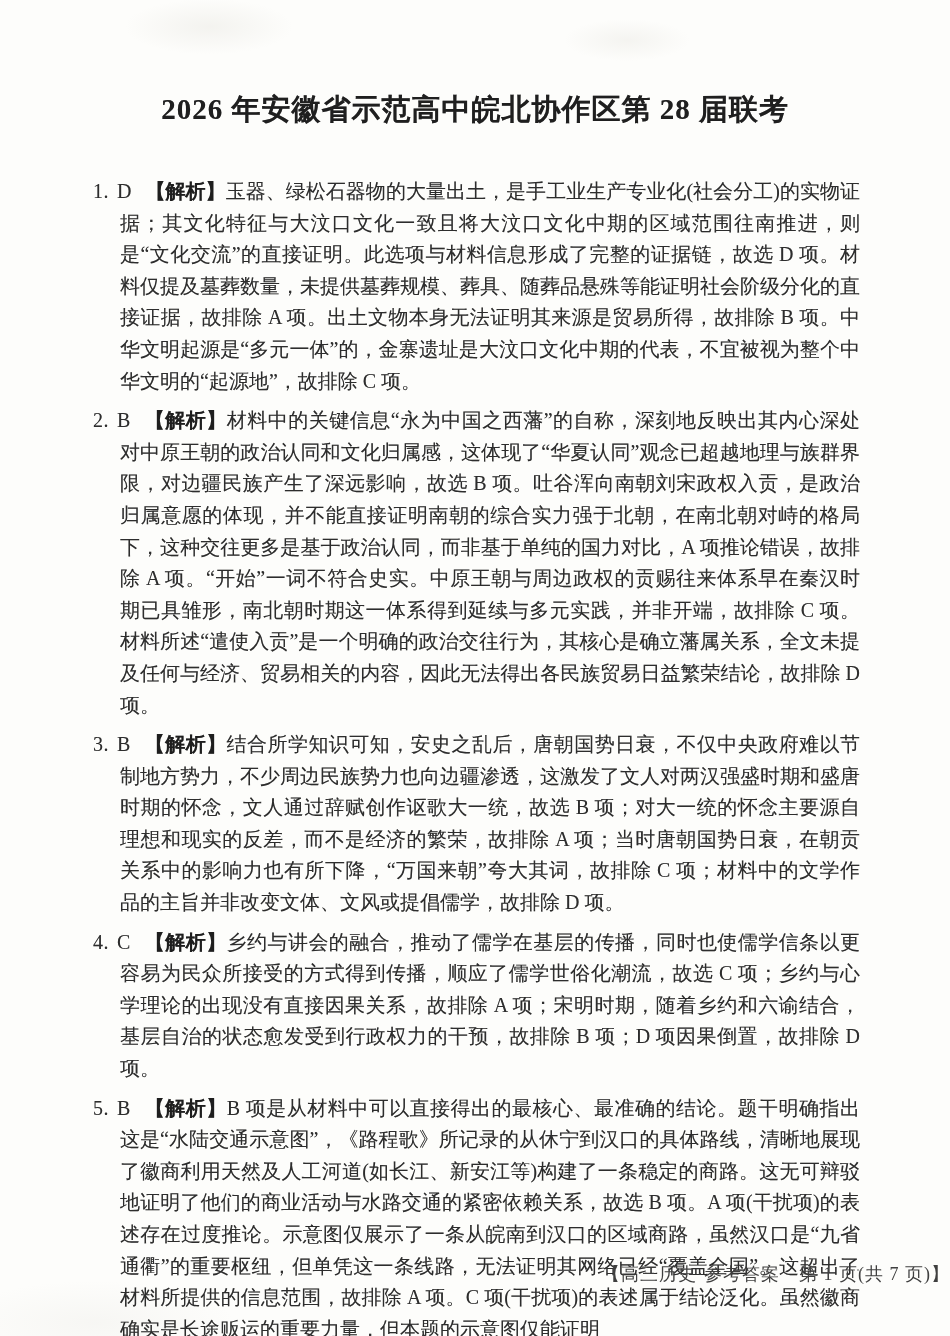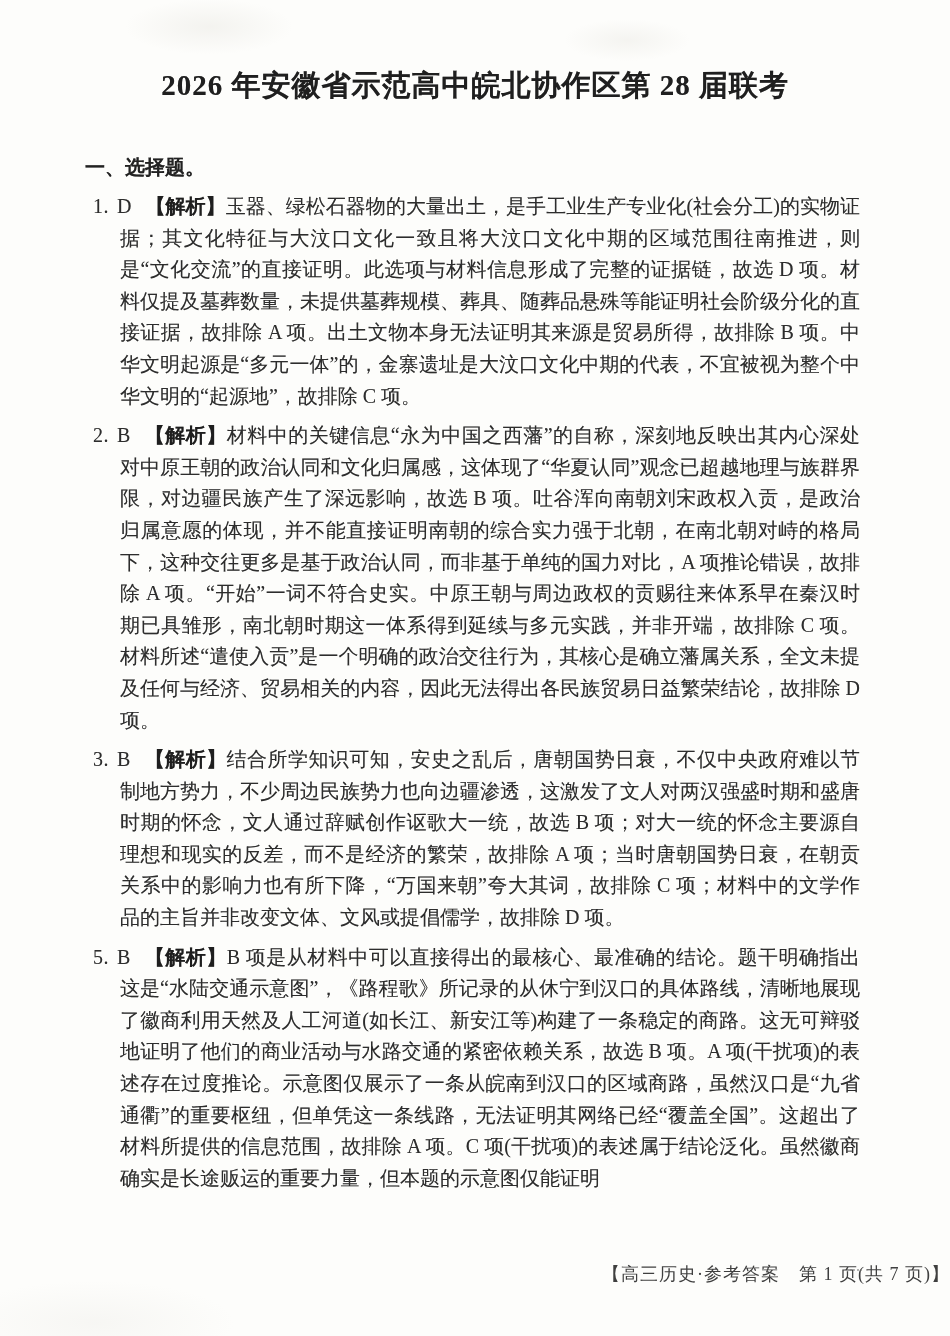--- a/index.html
+++ b/index.html
@@ -17,20 +17,21 @@
       radial-gradient(ellipse 120px 40px at 22% 2%, rgba(205,202,192,0.20), transparent 70%),
       radial-gradient(ellipse 90px 30px at 66% 3%, rgba(205,202,192,0.18), transparent 70%),
       radial-gradient(ellipse 200px 60px at 10% 99%, rgba(210,208,200,0.15), transparent 70%);
     overflow: hidden;
     font-family: "Liberation Serif", "DejaVu Serif", serif;
     color: #2b2b2b;
   }
   .titles {
     padding-top: 66px;
     text-align: center;
+    margin-top: 24px;
   }
   .title-line1 {
     margin: 0;
     font-size: 29px;
     font-weight: bold;
     letter-spacing: 1px;
     color: #1f1f1f;
     text-shadow: 0 0 0.6px rgba(30,30,30,0.55);
   }
   .title-line2 {
@@ -91,28 +92,28 @@
 </head>
 <body>
 
 <div class="page">
 
   <div class="titles">
     <h1 class="title-line1">2026 年安徽省示范高中皖北协作区第 28 届联考</h1>
   </div>
 
   <div class="content">
-    <div class="section-heading">一、选择题。</div>
 
     <p class="answer-item"><span class="item-number">1.</span><span class="item-answer">D</span><span class="analysis-label">【解析】</span><span class="analysis-text">玉器、绿松石器物的大量出土，是手工业生产专业化(社会分工)的实物证据；其文化特征与大汶口文化一致且将大汶口文化中期的区域范围往南推进，则是“文化交流”的直接证明。此选项与材料信息形成了完整的证据链，故选 D 项。材料仅提及墓葬数量，未提供墓葬规模、葬具、随葬品悬殊等能证明社会阶级分化的直接证据，故排除 A 项。出土文物本身无法证明其来源是贸易所得，故排除 B 项。中华文明起源是“多元一体”的，金寨遗址是大汶口文化中期的代表，不宜被视为整个中华文明的“起源地”，故排除 C 项。</span></p>
 
     <p class="answer-item"><span class="item-number">2.</span><span class="item-answer">B</span><span class="analysis-label">【解析】</span><span class="analysis-text">材料中的关键信息“永为中国之西藩”的自称，深刻地反映出其内心深处对中原王朝的政治认同和文化归属感，这体现了“华夏认同”观念已超越地理与族群界限，对边疆民族产生了深远影响，故选 B 项。吐谷浑向南朝刘宋政权入贡，是政治归属意愿的体现，并不能直接证明南朝的综合实力强于北朝，在南北朝对峙的格局下，这种交往更多是基于政治认同，而非基于单纯的国力对比，A 项推论错误，故排除 A 项。“开始”一词不符合史实。中原王朝与周边政权的贡赐往来体系早在秦汉时期已具雏形，南北朝时期这一体系得到延续与多元实践，并非开端，故排除 C 项。材料所述“遣使入贡”是一个明确的政治交往行为，其核心是确立藩属关系，全文未提及任何与经济、贸易相关的内容，因此无法得出各民族贸易日益繁荣结论，故排除 D 项。</span></p>
 
     <p class="answer-item"><span class="item-number">3.</span><span class="item-answer">B</span><span class="analysis-label">【解析】</span><span class="analysis-text">结合所学知识可知，安史之乱后，唐朝国势日衰，不仅中央政府难以节制地方势力，不少周边民族势力也向边疆渗透，这激发了文人对两汉强盛时期和盛唐时期的怀念，文人通过辞赋创作讴歌大一统，故选 B 项；对大一统的怀念主要源自理想和现实的反差，而不是经济的繁荣，故排除 A 项；当时唐朝国势日衰，在朝贡关系中的影响力也有所下降，“万国来朝”夸大其词，故排除 C 项；材料中的文学作品的主旨并非改变文体、文风或提倡儒学，故排除 D 项。</span></p>
 
+    <p class="answer-item"><span class="item-number">4.</span><span class="item-answer">C</span><span class="analysis-label">【解析】</span><span class="analysis-text">乡约与讲会的融合，推动了儒学在基层的传播，同时也使儒学信条以更容易为民众所接受的方式得到传播，顺应了儒学世俗化潮流，故选 C 项；乡约与心学理论的出现没有直接因果关系，故排除 A 项；宋明时期，随着乡约和六谕结合，基层自治的状态愈发受到行政权力的干预，故排除 B 项；D 项因果倒置，故排除 D 项。</span></p>
 
     <p class="answer-item"><span class="item-number">5.</span><span class="item-answer">B</span><span class="analysis-label">【解析】</span><span class="analysis-text">B 项是从材料中可以直接得出的最核心、最准确的结论。题干明确指出这是“水陆交通示意图”，《路程歌》所记录的从休宁到汉口的具体路线，清晰地展现了徽商利用天然及人工河道(如长江、新安江等)构建了一条稳定的商路。这无可辩驳地证明了他们的商业活动与水路交通的紧密依赖关系，故选 B 项。A 项(干扰项)的表述存在过度推论。示意图仅展示了一条从皖南到汉口的区域商路，虽然汉口是“九省通衢”的重要枢纽，但单凭这一条线路，无法证明其网络已经“覆盖全国”。这超出了材料所提供的信息范围，故排除 A 项。C 项(干扰项)的表述属于结论泛化。虽然徽商确实是长途贩运的重要力量，但本题的示意图仅能证明</span></p>
   </div>
 
   <div class="page-footer">【高三历史·参考答案　第 1 页(共 7 页)】</div>
 
   <div class="scan-artifact"></div>
 
 </div>
 

